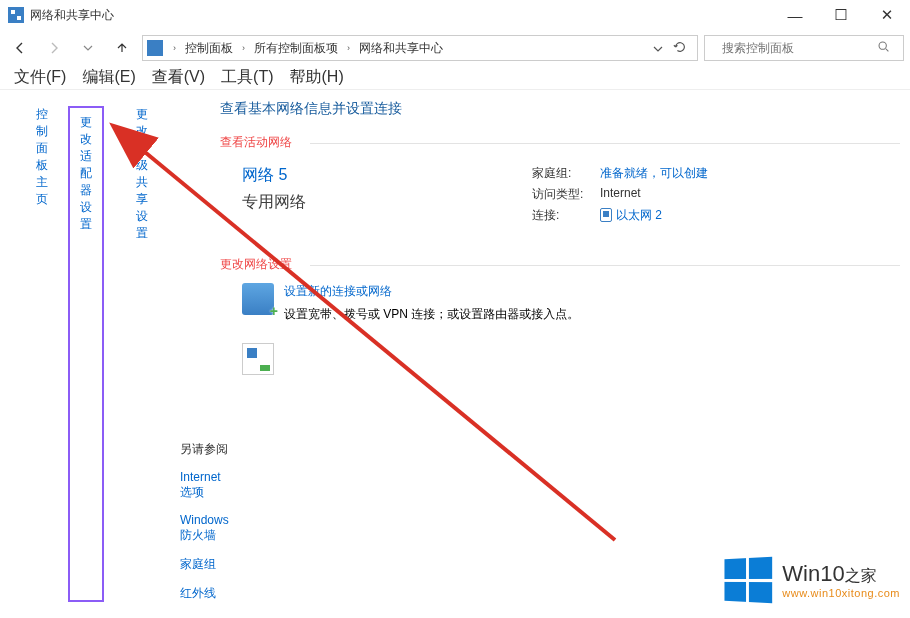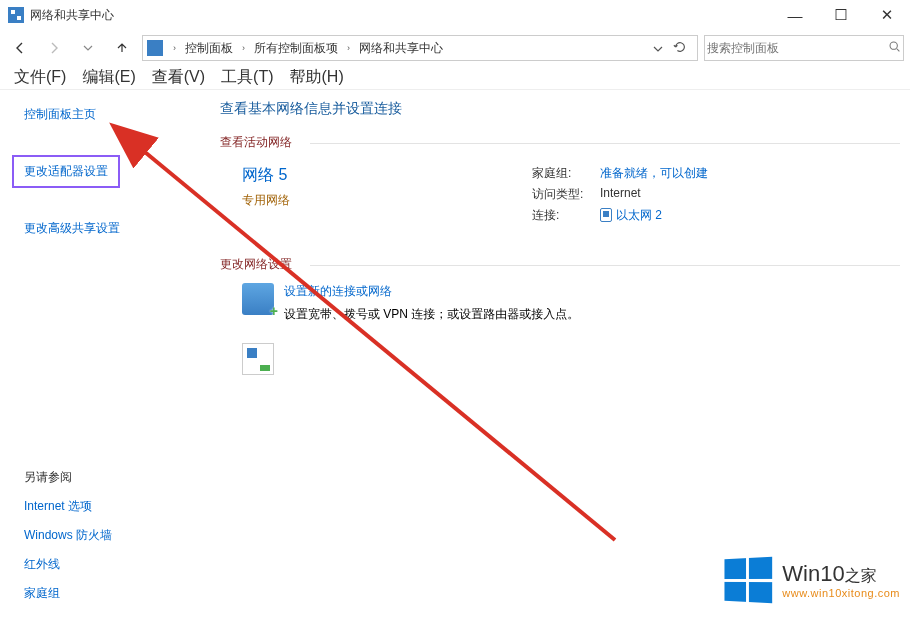--- a/index.html
+++ b/index.html
@@ -86,21 +86,21 @@
     margin-left: auto;
     padding: 0 6px;
     color: #555;
   }
   .searchbox {
     width: 200px;
     height: 26px;
     border: 1px solid #ccc;
     display: flex;
     align-items: center;
-    padding: 0 2px;
+    padding: 0 17px;
     color: #888;
     background: #fff;
     position: relative;
   }
   .searchbox input {
     flex: 1;
     border: none;
     outline: none;
     font-size: 12px;
     color: #888;
@@ -123,23 +123,23 @@
   }
 
   
   .content {
     display: flex;
     height: calc(618px - 30px - 36px - 24px);
     position: relative;
   }
   .sidebar {
     width: 200px;
-    padding: 16px 24px;
-    display: flex;
-    flex-direction: column;
+    padding: 16px 36px;
+    display: flex;
+    flex-direction: row;
     gap: 32px;
     font-size: 12px;
   }
   .sidebar .cp-home { color: #0066cc; }
   .sidebar .side-link { color: #0066cc; cursor: pointer; }
   .sidebar .side-link.highlighted {
     border: 2px solid #8b5cf6;
     padding: 6px 10px;
     margin-left: -12px;
     color: #0066cc;
@@ -161,21 +161,21 @@
     padding: 10px 20px 32px 20px;
     position: relative;
   }
   .main-heading {
     font-size: 14px;
     color: #175b9c;
     margin-bottom: 16px;
   }
   .section-label {
     font-size: 12px;
-    color: #7f1d1d;
+    color: #ef4444;
     margin-bottom: 10px;
   }
   .section-label.with-line {
     position: relative;
   }
   .section-label.with-line::after {
     content: '';
     position: absolute;
     left: 90px;
     right: -10px;
@@ -184,21 +184,21 @@
   }
 
   .network-block {
     display: flex;
     margin-left: 22px;
     margin-bottom: 28px;
     margin-top: 14px;
   }
   .net-left { width: 290px; }
   .net-name { color: #0066cc; margin-bottom: 6px; font-size:16px;}
-  .net-type { color: #a16207; font-size:12px;}
+  .net-type { color: #404040; font-size:16px;}
   .net-right { flex: 1; font-size: 12px; }
   .net-row { display: flex; margin-bottom: 4px; gap: 8px;}
   .net-row .k { width: 60px; color: #333; }
   .net-row .v { color: #333; }
   .net-row .v.link { color: #0066cc; }
   .net-row .eth-icon {
     display: inline-block;
     width: 12px; height: 14px;
     border: 1px solid #3a7fc4;
     border-radius: 2px;
@@ -364,22 +364,22 @@
 <div class="content">
   <div class="sidebar">
     <div class="cp-home">控制面板主页</div>
     <div class="side-link highlighted">更改适配器设置</div>
     <div class="side-link">更改高级共享设置</div>
 
     <div class="see-also">
       <div class="see-title">另请参阅</div>
       <div class="see-link">Internet 选项</div>
       <div class="see-link">Windows 防火墙</div>
+      <div class="see-link">家庭组</div>
       <div class="see-link">红外线</div>
-      <div class="see-link">家庭组</div>
     </div>
   </div>
 
   <div class="main">
     <div class="main-heading">查看基本网络信息并设置连接</div>
     <div class="section-label with-line">查看活动网络</div>
 
     <div class="network-block">
       <div class="net-left">
         <div class="net-name">网络 5</div>

